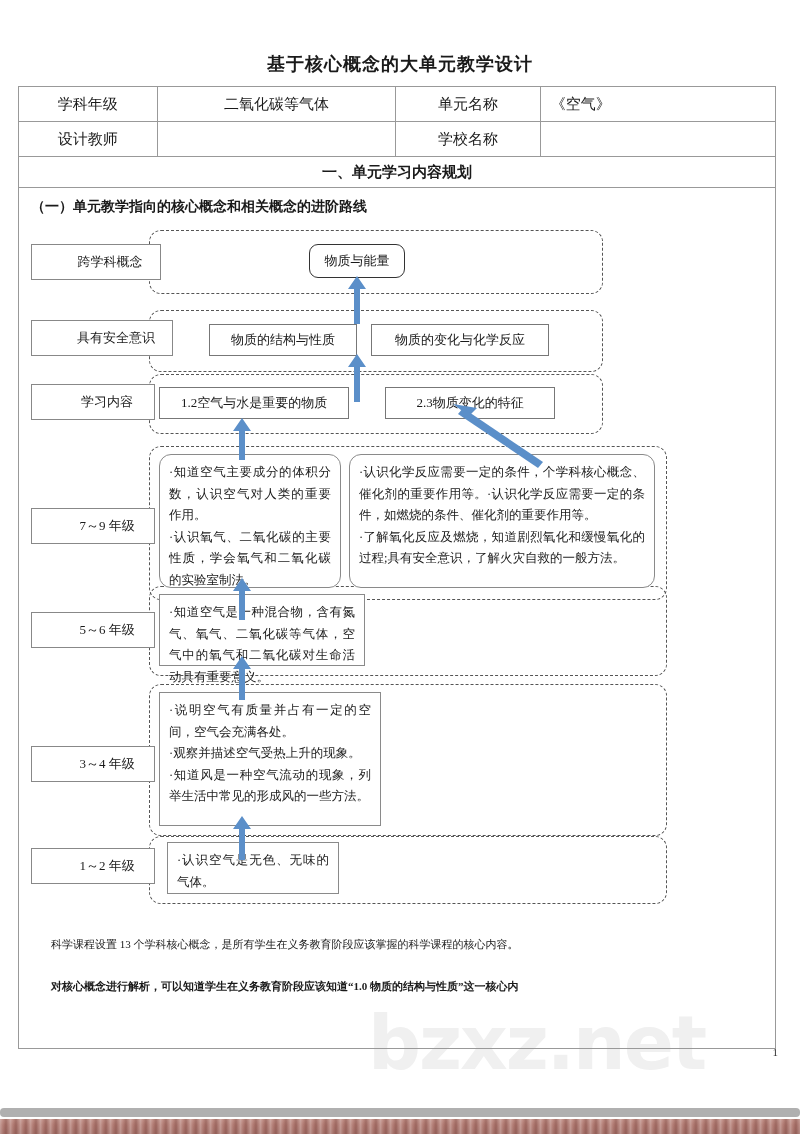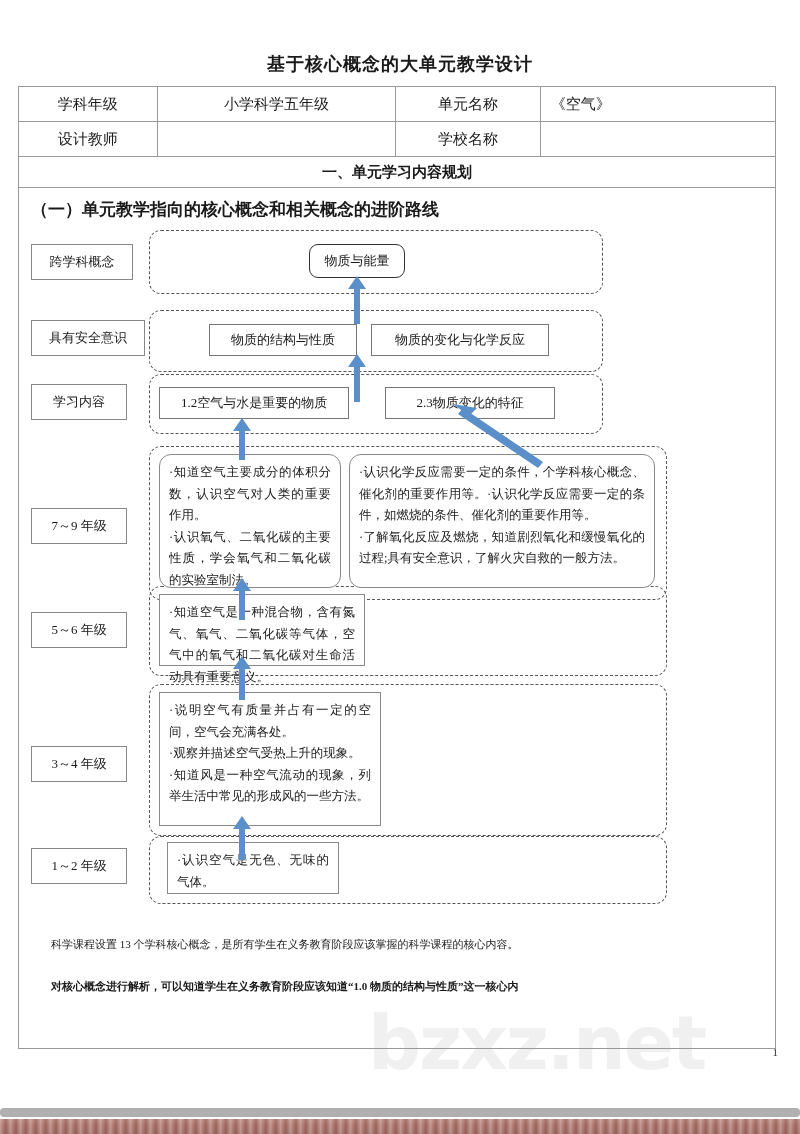--- a/index.html
+++ b/index.html
@@ -52,32 +52,33 @@
   .c1{width:140px;}
   .c2{width:242px;}
   .c3{width:146px;}
   .c4{width:228px;text-align:left;padding-left:10px !important;}
   .sect-row td{height:30px;text-align:center;font-size:15px;font-weight:bold;}
   .body-cell{padding:0 !important;height:860px;vertical-align:top;position:relative;}
 
   
   .subhead{
     position:absolute;left:12px;top:10px;
-    font-size:17px;font-weight:bold;
+    font-size:14px;font-weight:bold;
   }
   .diagram{position:absolute;left:0;top:0;width:756px;height:860px;}
 
   .lvl-label{
     position:absolute;
     border:1px solid #888;
     background:#fff;
     display:flex;align-items:center;justify-content:center;
     font-size:13px;
     text-align:center;
     z-index:3;
+    padding-left:28px;
   }
   .dashbox{
     position:absolute;
     border:1.4px dashed #555;
     border-radius:12px;
     background:transparent;
     z-index:1;
   }
   .solidbox{
     position:absolute;
@@ -138,21 +139,21 @@
 <div class="page">
 
   <div class="watermark">bzxz.net</div>
 
   <div class="doc-title">基于核心概念的大单元教学设计</div>
 
   <table class="tbl">
     <tbody>
         <tr>
       <td class="c1 cell-lbl">学科年级</td>
-      <td class="c2 cell-lbl">小学科学五年级</td>
+      <td class="c2 cell-lbl">二氧化碳等气体</td>
       <td class="c3 cell-lbl">单元名称</td>
       <td class="c4 cell-lbl">《空气》</td>
     </tr>
     <tr>
       <td class="c1 cell-lbl">设计教师</td>
       <td class="c2 cell-lbl"></td>
       <td class="c3 cell-lbl">学校名称</td>
       <td class="c4 cell-lbl"></td>
     </tr>
     <tr class="sect-row">

